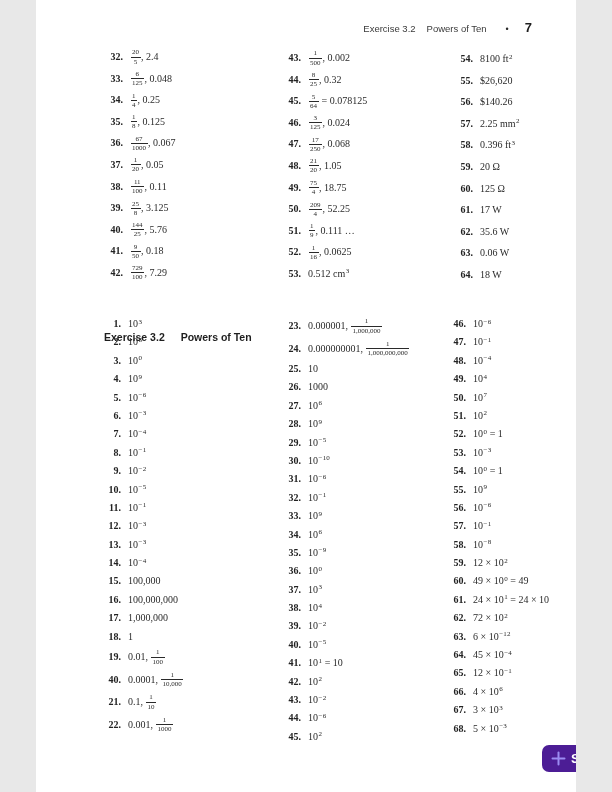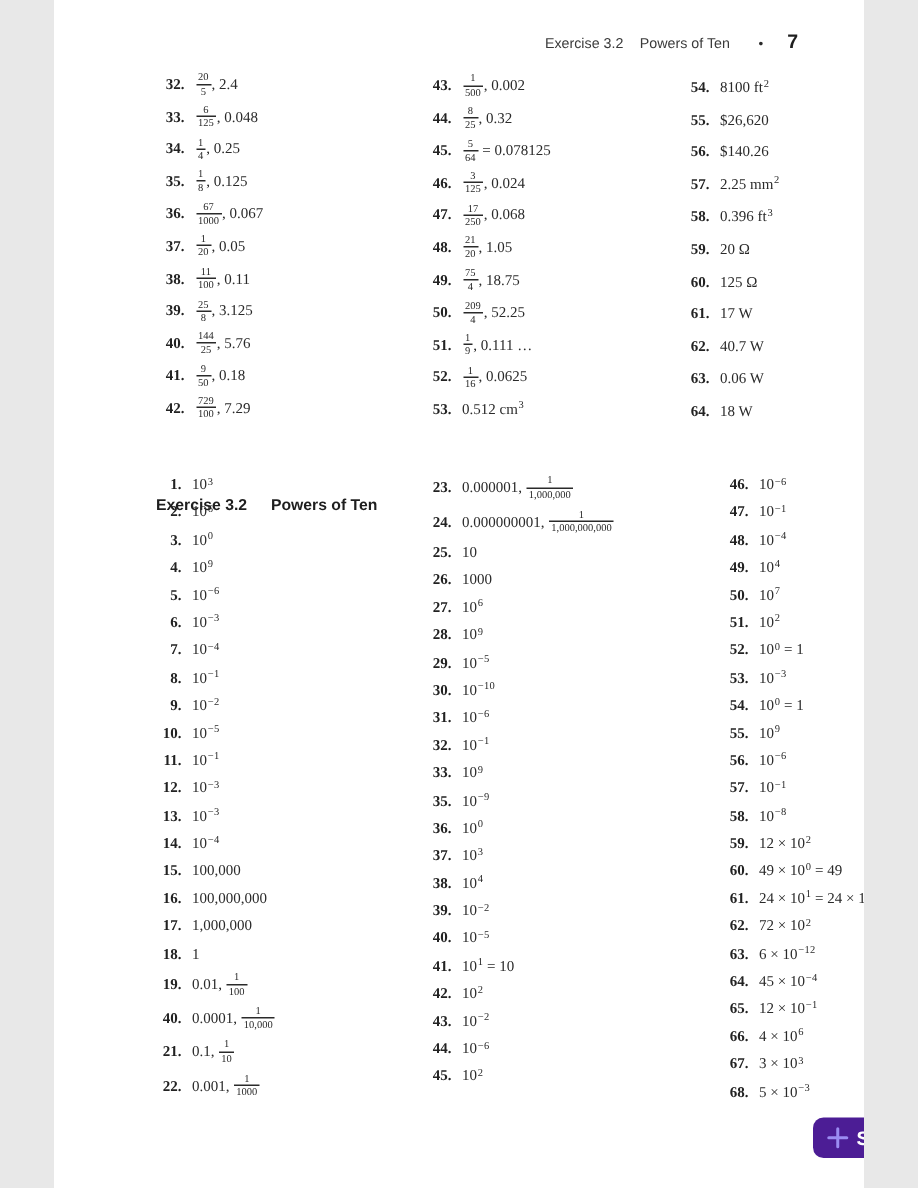--- a/index.html
+++ b/index.html
@@ -91,21 +91,21 @@
     </div>
   <div class="col" style="left:416px;top:46px">
       <div class="row top-row"><span class="num">54.</span><span class="val">8100 ft<span class="sup">2</span></span></div>
       <div class="row top-row"><span class="num">55.</span><span class="val">$26,620</span></div>
       <div class="row top-row"><span class="num">56.</span><span class="val">$140.26</span></div>
       <div class="row top-row"><span class="num">57.</span><span class="val">2.25 mm<span class="sup">2</span></span></div>
       <div class="row top-row"><span class="num">58.</span><span class="val">0.396 ft<span class="sup">3</span></span></div>
       <div class="row top-row"><span class="num">59.</span><span class="val">20 Ω</span></div>
       <div class="row top-row"><span class="num">60.</span><span class="val">125 Ω</span></div>
       <div class="row top-row"><span class="num">61.</span><span class="val">17 W</span></div>
-      <div class="row top-row"><span class="num">62.</span><span class="val">40.7 W</span></div>
+      <div class="row top-row"><span class="num">62.</span><span class="val">35.6 W</span></div>
       <div class="row top-row"><span class="num">63.</span><span class="val">0.06 W</span></div>
       <div class="row top-row"><span class="num">64.</span><span class="val">18 W</span></div>
     </div>
 
   <div class="sec-head">
     <span>Exercise 3.2</span>
     <span class="topic">Powers of Ten</span>
   </div>
 
   <div class="col" style="left:64px;top:313px">
@@ -137,33 +137,34 @@
       <div class="row bot-row tall"><span class="num">24.</span><span class="val">0.000000001, <span class="frac"><span class="fn">1</span><span class="fd">1,000,000,000</span></span></span></div>
       <div class="row bot-row"><span class="num">25.</span><span class="val">10</span></div>
       <div class="row bot-row"><span class="num">26.</span><span class="val">1000</span></div>
       <div class="row bot-row"><span class="num">27.</span><span class="val">10<span class="sup">6</span></span></div>
       <div class="row bot-row"><span class="num">28.</span><span class="val">10<span class="sup">9</span></span></div>
       <div class="row bot-row"><span class="num">29.</span><span class="val">10<span class="sup">−5</span></span></div>
       <div class="row bot-row"><span class="num">30.</span><span class="val">10<span class="sup">−10</span></span></div>
       <div class="row bot-row"><span class="num">31.</span><span class="val">10<span class="sup">−6</span></span></div>
       <div class="row bot-row"><span class="num">32.</span><span class="val">10<span class="sup">−1</span></span></div>
       <div class="row bot-row"><span class="num">33.</span><span class="val">10<span class="sup">9</span></span></div>
+      <div class="row bot-row"><span class="num">34.</span><span class="val">10<span class="sup">6</span></span></div>
       <div class="row bot-row"><span class="num">35.</span><span class="val">10<span class="sup">−9</span></span></div>
       <div class="row bot-row"><span class="num">36.</span><span class="val">10<span class="sup">0</span></span></div>
       <div class="row bot-row"><span class="num">37.</span><span class="val">10<span class="sup">3</span></span></div>
       <div class="row bot-row"><span class="num">38.</span><span class="val">10<span class="sup">4</span></span></div>
       <div class="row bot-row"><span class="num">39.</span><span class="val">10<span class="sup">−2</span></span></div>
       <div class="row bot-row"><span class="num">40.</span><span class="val">10<span class="sup">−5</span></span></div>
       <div class="row bot-row"><span class="num">41.</span><span class="val">10<span class="sup">1</span> = 10</span></div>
       <div class="row bot-row"><span class="num">42.</span><span class="val">10<span class="sup">2</span></span></div>
       <div class="row bot-row"><span class="num">43.</span><span class="val">10<span class="sup">−2</span></span></div>
       <div class="row bot-row"><span class="num">44.</span><span class="val">10<span class="sup">−6</span></span></div>
       <div class="row bot-row"><span class="num">45.</span><span class="val">10<span class="sup">2</span></span></div>
     </div>
-  <div class="col" style="left:442px;top:313px">
+  <div class="col" style="left:409px;top:313px">
       <div class="row bot-row"><span class="num">46.</span><span class="val">10<span class="sup">−6</span></span></div>
       <div class="row bot-row"><span class="num">47.</span><span class="val">10<span class="sup">−1</span></span></div>
       <div class="row bot-row"><span class="num">48.</span><span class="val">10<span class="sup">−4</span></span></div>
       <div class="row bot-row"><span class="num">49.</span><span class="val">10<span class="sup">4</span></span></div>
       <div class="row bot-row"><span class="num">50.</span><span class="val">10<span class="sup">7</span></span></div>
       <div class="row bot-row"><span class="num">51.</span><span class="val">10<span class="sup">2</span></span></div>
       <div class="row bot-row"><span class="num">52.</span><span class="val">10<span class="sup">0</span> = 1</span></div>
       <div class="row bot-row"><span class="num">53.</span><span class="val">10<span class="sup">−3</span></span></div>
       <div class="row bot-row"><span class="num">54.</span><span class="val">10<span class="sup">0</span> = 1</span></div>
       <div class="row bot-row"><span class="num">55.</span><span class="val">10<span class="sup">9</span></span></div>

